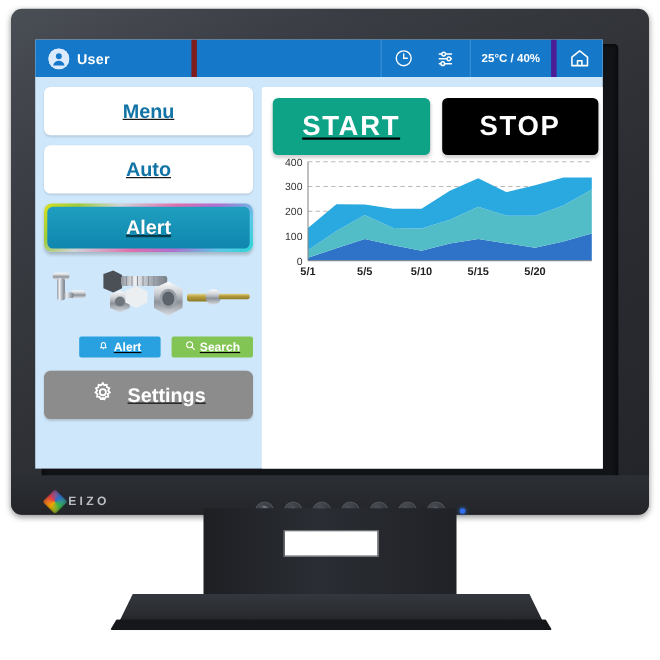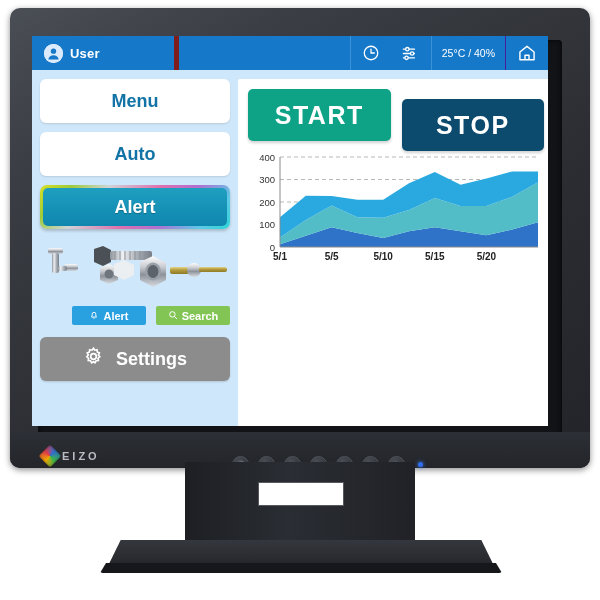--- a/index.html
+++ b/index.html
@@ -59,28 +59,28 @@
 
   
   .topbar{display:flex;align-items:stretch;height:34px;background:#1578c8;color:#fff;}
   .tb-user{display:flex;align-items:center;gap:7px;padding:0 12px;min-width:118px;
     border-right:5px solid #7f1d1d;}
   .tb-user-name{font-size:13px;font-weight:700;letter-spacing:.2px;}
   .tb-spacer{flex:1;border-right:1px solid #3c92d6;}
   .tb-icon{width:40px;display:flex;align-items:center;justify-content:center;}
   .tb-icon.sep{border-right:1px solid #3c92d6;}
   .tb-env{display:flex;align-items:center;justify-content:center;padding:0 10px;
-    font-size:10.5px;font-weight:400;border-right:1px solid #4c1d95;white-space:nowrap;text-align:center;}
+    font-size:10.5px;font-weight:700;border-right:5px solid #4c1d95;white-space:nowrap;text-align:center;}
   .tb-home{width:42px;display:flex;align-items:center;justify-content:center;}
 
   .avatar{width:19px;height:19px;border-radius:50%;background:#e8f2fb;
     display:flex;align-items:center;justify-content:center;}
   .avatar svg{display:block;}
 
-  .content{display:flex;height:436px;padding:9px 8px 0 8px;box-sizing:border-box;gap:8px;}
+  .content{display:flex;height:436px;padding:9px 8px 0 8px;box-sizing:border-box;gap:8px;text-decoration:underline;}
 
   
   .leftcol{width:190px;display:flex;flex-direction:column;}
   .navbtn{height:44px;background:#fff;border-radius:6px;display:flex;
     align-items:center;justify-content:center;color:#1173a6;font-size:18px;font-weight:700;
     box-shadow:0 1px 2px rgba(0,0,0,.12);margin-bottom:9px;}
   .navbtn.active{
     background:linear-gradient(135deg,#d9e021 0%,#9ecb3b 14%,#cfd3d6 30%,#e06fae 52%,#b06fd0 68%,#5ec8e8 86%,#2bd6d6 100%);
     padding:3px;border-radius:7px;box-shadow:0 2px 3px rgba(0,0,0,.2);margin-bottom:9px;height:44px;
     box-sizing:border-box;}
@@ -102,21 +102,21 @@
     font-size:18px;font-weight:700;box-shadow:0 1px 2px rgba(0,0,0,.15);}
 
   
   .rightcol{flex:1;background:#ffffff;border-radius:2px;padding:10px 10px 6px 10px;
     box-sizing:border-box;display:flex;flex-direction:column;}
   .bigbtns{display:flex;gap:11px;}
   .bigbtn{flex:1;height:52px;border-radius:5px;display:flex;align-items:center;
     justify-content:center;color:#fff;font-size:25px;font-weight:700;letter-spacing:1.5px;
     box-shadow:0 2px 3px rgba(0,0,0,.18);}
   .bigbtn.start{background:#0ea387;}
-  .bigbtn.stop{background:#0c4a6e;margin-top:10px;}
+  .bigbtn.stop{background:#000000;}
 
   .status-label{margin:12px 0 4px 2px;font-size:14px;color:#2a2a2a;font-weight:400;}
 
   .chartwrap{flex:1;position:relative;}
   .chart-svg{display:block;}
 
   .dotsrow{height:26px;display:flex;align-items:center;justify-content:center;position:relative;}
   .dots{display:flex;gap:11px;}
   .dot{width:8px;height:8px;border-radius:50%;background:#c8c8c8;}
   .dot.active{background:#4cc14c;}

